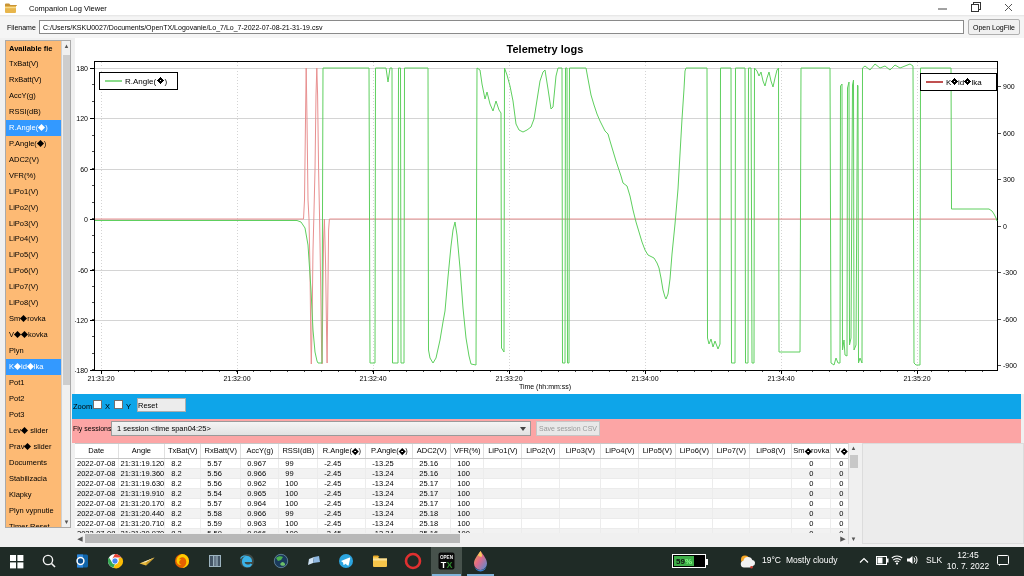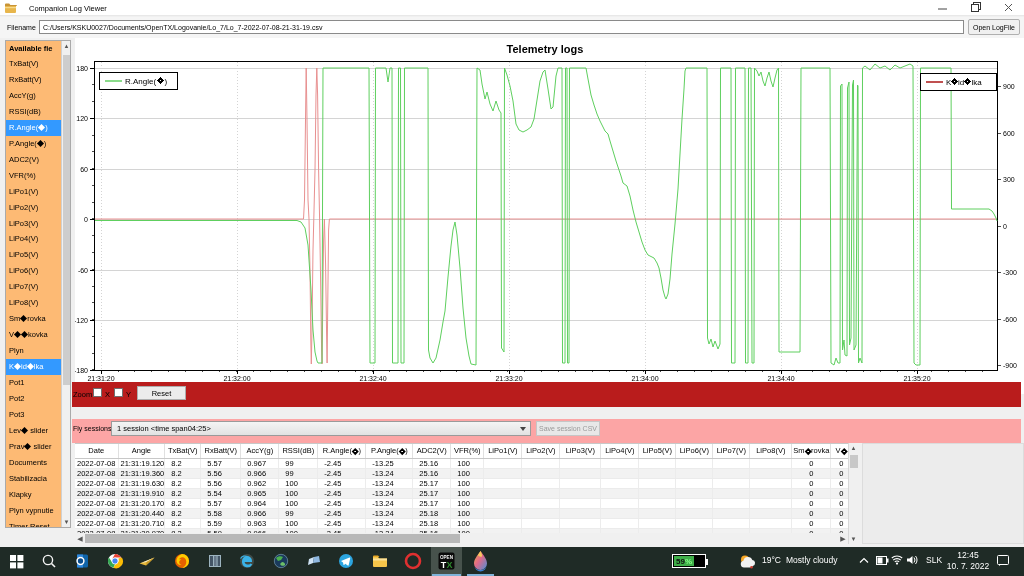--- a/index.html
+++ b/index.html
@@ -15,24 +15,24 @@
 #listbox{position:absolute;left:5px;top:40px;width:66px;height:488px;background:#fdba74;border:1px solid #aaa;overflow:hidden;font-size:7.5px}
 #listhdr{font-weight:bold;font-size:7.5px;height:15px;line-height:16px;padding-left:3px}
 #listitems div{height:15.96px;line-height:15.96px;padding-left:3px;white-space:nowrap}
 #listitems div.sel{background:#3399ff;color:#fff}
 #listitems .dia{background:#000}
 #listitems div.sel .dia{background:#fff}
 #vsb{position:absolute;right:0;top:0;width:9px;height:486px;background:#f0f0f0;border-left:1px solid #d0d0d0}
 #vsb .thumb{position:absolute;left:1px;top:14px;width:7px;height:330px;background:#cdcdcd}
 .arr{position:absolute;left:0;width:9px;height:10px;font-size:6px;color:#555;text-align:center;line-height:10px}
 
-#zoomrow{position:absolute;left:72px;top:382px;width:949px;height:25px;background:#b91c1c;font-size:7.5px}
+#zoomrow{position:absolute;left:72px;top:394px;width:949px;height:25px;background:#0ea5e9;font-size:7.5px}
 #zoomrow .z{position:absolute;left:1px;top:8px}
 .cb{position:absolute;top:6px;width:9px;height:9px;border:1px solid #707070;background:#fff}
-#reset{position:absolute;left:65px;top:4px;width:49px;height:14px;background:#ececec;border:1px solid #adadad;font-size:7.5px;text-align:center;line-height:13px}
+#reset{position:absolute;left:65px;top:4px;width:49px;height:14px;background:#ececec;border:1px solid #adadad;font-size:7.5px;text-align:left;line-height:13px}
 #flyrow{position:absolute;left:72px;top:419px;width:949px;height:24px;background:#fca5a5;font-size:7.5px}
 #flyrow .lbl{position:absolute;left:1px;top:6px;font-size:7px}
 #combo{position:absolute;left:39px;top:2px;width:420px;height:15px;background:linear-gradient(#f4f4f4,#e2e2e2);border:1px solid #9a9a9a;font-size:7.5px;line-height:14px;padding-left:5px}
 #combo .car{position:absolute;right:4px;top:5px;width:0;height:0;border-left:3.5px solid transparent;border-right:3.5px solid transparent;border-top:4px solid #444}
 #savecsv{position:absolute;left:464px;top:2px;width:64px;height:15px;background:#e8e8e8;border:1px solid #c6c6c6;color:#9a9a9a;font-size:7px;white-space:nowrap;text-align:center;line-height:14px}
 
 #tablewrap{position:absolute;left:75px;top:443px;width:783px;height:101px;background:#fff;border-top:1px solid #c8c8c8;overflow:hidden}
 table{border-collapse:collapse;table-layout:fixed;font-size:7.5px}
 th{font-weight:normal;height:14px;border-right:1px solid #e0e0e0;border-bottom:1px solid #c8c8c8;text-align:center;padding:0;white-space:nowrap;overflow:hidden}
 td{height:9.7px;border-right:1px solid #ececec;border-bottom:1px solid #ebebeb;padding:0 0 0 6px;white-space:nowrap;overflow:hidden}

